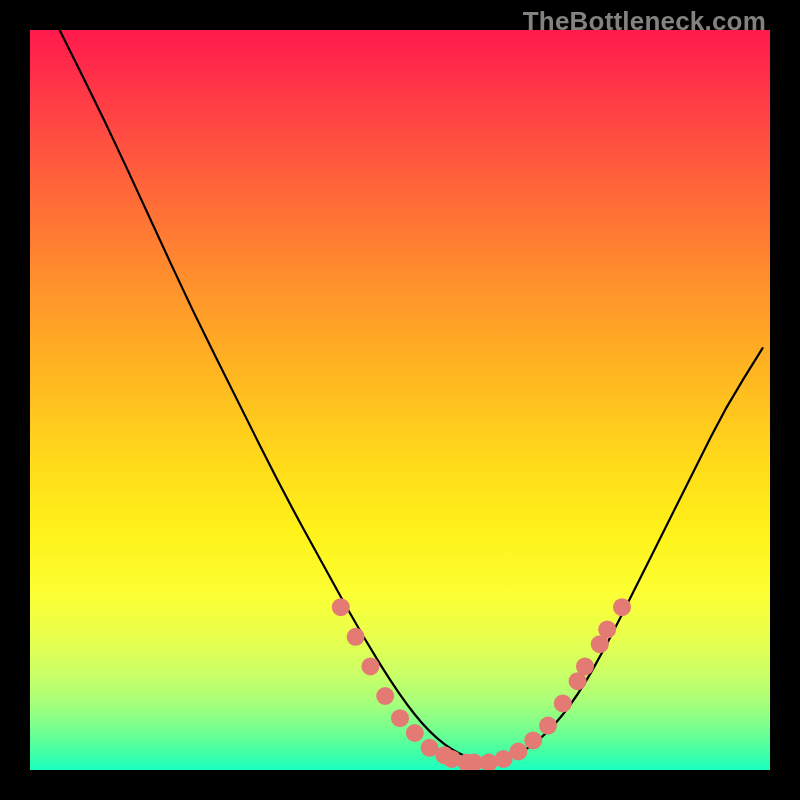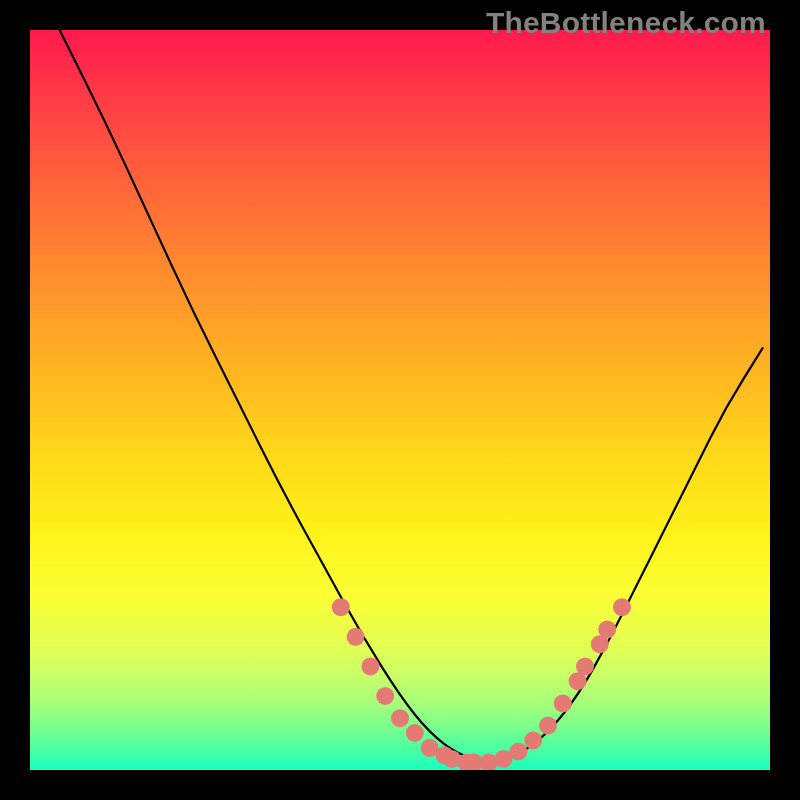--- a/index.html
+++ b/index.html
@@ -30,21 +30,21 @@
       #a6ff7a 91%,
       #7dff8c 94%,
       #4dffa0 97%,
       #1affc0 100%);
   }
   .watermark {
     position: absolute;
     top: 6px;
     right: 34px;
     font-family: Arial, Helvetica, sans-serif;
-    font-size: 30px;
+    font-size: 26px;
     font-weight: 600;
     color: #84827f;
     letter-spacing: 0.2px;
     user-select: none;
   }
   svg.overlay {
     position: absolute;
     left: 0; top: 0;
     width: 740px; height: 740px;
   }

